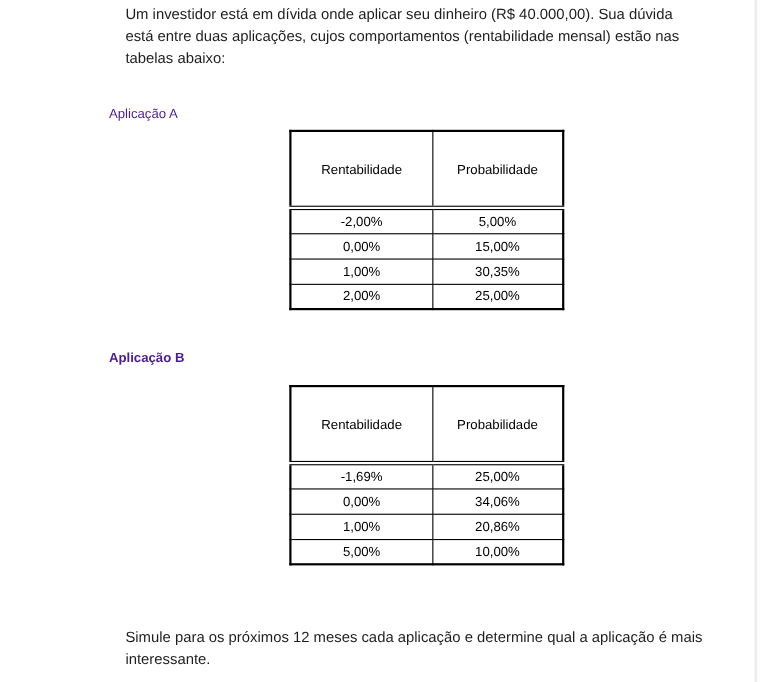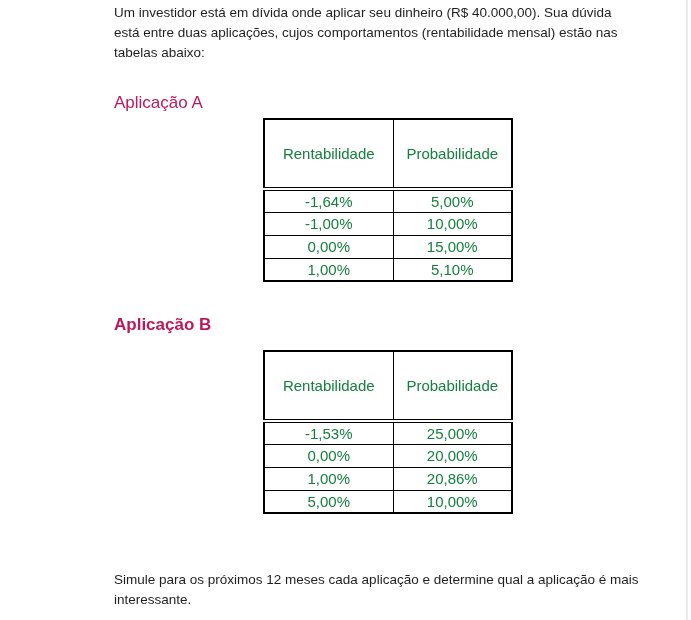--- a/index.html
+++ b/index.html
@@ -27,36 +27,36 @@
     width: 560px;
     font-size: 13.5px;
     line-height: 20px;
     white-space: pre-line;
     color: #1f1f1f;
   }
   .intro { top: 3px; }
   .footer-para { top: 570px; }
   .app-label {
     position: absolute;
-    left: 114px;
-    font-size: 17px;
+    left: 99px;
+    font-size: 12px;
     line-height: 14px;
-    color: #be185d;
+    color: #4c1d95;
   }
   .label-a { top: 96px; }
   .label-b { top: 318px; font-weight: bold; }
   .tbl-wrap { position: absolute; left: 263px; }
   .tbl-a { top: 118px; }
   .tbl-b { top: 350px; }
   table.prob {
     border-collapse: collapse;
     table-layout: fixed;
     border: 2px solid #000;
-    font-size: 15px;
-    color: #15803d;
+    font-size: 12px;
+    color: #000000;
     background: #fff;
   }
   table.prob col.c1 { width: 129px; }
   table.prob col.c2 { width: 119px; }
   table.prob th, table.prob td {
     border: 1px solid #000;
     text-align: center;
     vertical-align: middle;
     padding: 0;
     font-weight: normal;
@@ -87,34 +87,34 @@
           <col class="c2">
         </colgroup>
       <thead>
         <tr>
           <th>Rentabilidade</th>
           <th>Probabilidade</th>
         </tr>
       </thead>
       <tbody>
         <tr>
-          <td>-1,64%</td>
+          <td>-2,00%</td>
           <td>5,00%</td>
-        </tr>
-        <tr>
-          <td>-1,00%</td>
-          <td>10,00%</td>
         </tr>
         <tr>
           <td>0,00%</td>
           <td>15,00%</td>
         </tr>
         <tr>
           <td>1,00%</td>
-          <td>5,10%</td>
+          <td>30,35%</td>
+        </tr>
+        <tr>
+          <td>2,00%</td>
+          <td>25,00%</td>
         </tr>
       </tbody>
     </table>
   </div>
 
   <div class="app-label label-b">Aplicação B</div>
 
   <div class="tbl-wrap tbl-b">
     <table class="prob">
       <colgroup>
@@ -122,26 +122,26 @@
           <col class="c2">
         </colgroup>
       <thead>
         <tr>
           <th>Rentabilidade</th>
           <th>Probabilidade</th>
         </tr>
       </thead>
       <tbody>
         <tr>
-          <td>-1,53%</td>
+          <td>-1,69%</td>
           <td>25,00%</td>
         </tr>
         <tr>
           <td>0,00%</td>
-          <td>20,00%</td>
+          <td>34,06%</td>
         </tr>
         <tr>
           <td>1,00%</td>
           <td>20,86%</td>
         </tr>
         <tr>
           <td>5,00%</td>
           <td>10,00%</td>
         </tr>
       </tbody>

